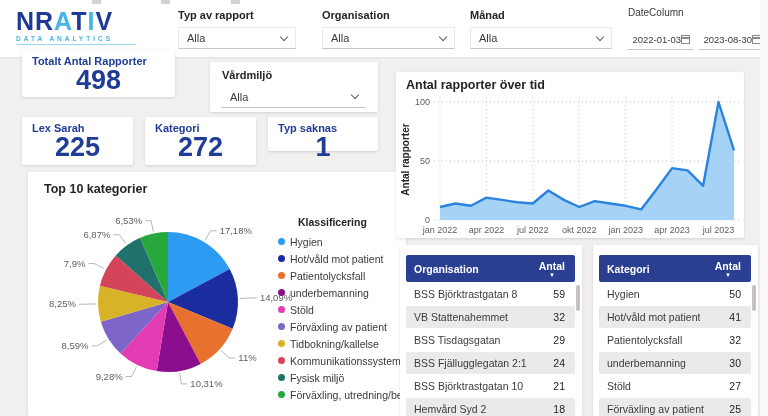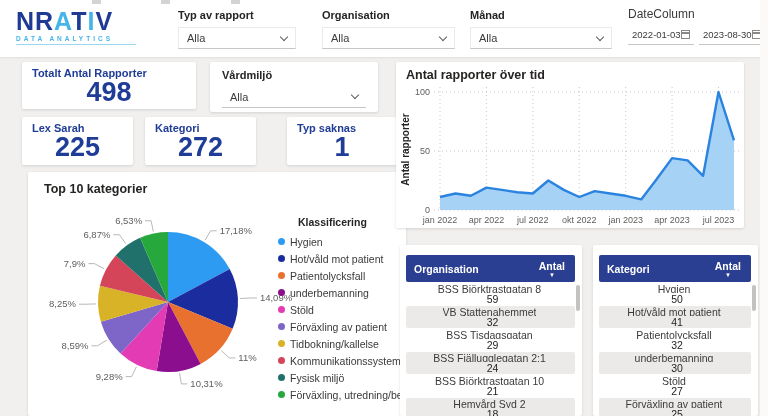--- a/index.html
+++ b/index.html
@@ -16,67 +16,67 @@
   .logo-text .lt { color:#45B5E8; }
   .logo-sub { font-size:6.5px; font-weight:700; letter-spacing:3px; color:#45B5E8;
               border-bottom:1px solid #9AD7F0; padding-bottom:2px; margin-top:0; }
   .hgroup { position:absolute; top:9px; }
   .hf-label { font-size:11px; font-weight:700; color:#252423; margin-bottom:6px; }
   .hf-field { height:22px; background:#fff; border:1px solid #ECEAE8; border-bottom:1px solid #C8C6C4;
               display:flex; align-items:center; justify-content:space-between; padding:0 8px;
               font-size:11px; color:#3B3A39; cursor:pointer; }
   .chev { width:6px; height:6px; border-right:1.4px solid #605E5C; border-bottom:1.4px solid #605E5C;
           transform:rotate(45deg); margin-top:-3px; flex:0 0 auto; }
-  .df-label { font-size:12px; color:#3B3A39; margin-bottom:4px; }
+  .df-label { font-size:10px; color:#3B3A39; margin-bottom:12px; }
   .date-row { display:flex; gap:5px; }
   .date-box { width:66px; height:20px; background:#fff; border-bottom:1px solid #C8C6C4;
-              display:flex; align-items:center; justify-content:space-between; padding:0 4px;
+              display:flex; align-items:center; justify-content:flex-end; padding:0 4px;
               font-size:9.5px; color:#3B3A39; cursor:pointer; }
   .cal { width:9px; height:9px; border:1px solid #8A8886; position:relative; flex:0 0 auto; }
   .cal:before { content:''; position:absolute; left:0; right:0; top:1px; height:2px; background:#8A8886; }
 
   
   .card { position:absolute; background:#fff; border-radius:2px; box-shadow:0 1px 3px rgba(0,0,0,.12); }
   .kpi-label { font-size:11px; font-weight:700; color:#1F3C96; padding:5px 0 0 10px; white-space:nowrap; }
   .kpi-value { font-size:27px; font-weight:700; color:#1F3C96; text-align:center; line-height:27px; }
   .card-title { font-size:12.5px; font-weight:700; color:#252423; }
 
-  #card-total { left:22px;  top:62px;  width:174px; height:47px; }
+  #card-total { left:22px;  top:50px;  width:153px; height:47px; }
   #card-vard  { left:210px; top:62px;  width:168px; height:50px; }
   #card-lex   { left:22px;  top:117px; width:111px; height:48px; }
   #card-avv   { left:145px; top:117px; width:111px; height:48px; }
-  #card-typ   { left:268px; top:117px; width:110px; height:48px;margin-left:19px; }
+  #card-typ   { left:268px; top:117px; width:110px; height:34px; }
   #card-vard .hf-label { margin:7px 0 5px 12px; }
   #card-vard .hf-field { margin:0 12px; border:none; border-bottom:1px solid #C8C6C4; }
 
   #card-pie  { left:28px;  top:172px; width:378px; height:244px; }
   #card-pie .card-title { position:absolute; left:16px; top:10px; }
   #pie-svg { position:absolute; left:0; top:0; }
   .legend { position:absolute; left:250px; top:44px; width:126px; }
   .legend-title { font-size:10.5px; font-weight:700; color:#252423; margin-bottom:5px;padding-left:20px; }
   .legend-item { display:flex; align-items:center; gap:5px; height:17px; font-size:10.5px;
                  color:#3B3A39; white-space:nowrap; overflow:hidden; cursor:pointer; }
   .dot { width:7px; height:7px; border-radius:50%; flex:0 0 auto; }
 
-  #card-area { left:396px; top:62px; width:348px; height:166px; }
+  #card-area { left:396px; top:72px; width:348px; height:166px; }
   #card-area .card-title { position:absolute; left:10px; top:6px; }
   .ylab { position:absolute; left:-31px; top:82px; width:80px; text-align:center;
           transform:rotate(-90deg); font-size:10px; font-weight:700; color:#252423; }
 
   #card-org { left:400px; top:245px; width:182px; height:171px; }
   #card-kat { left:593px; top:245px; width:165px; height:171px; }
   .tbl { position:absolute; left:6px; right:7px; top:10px; }
   .th { background:#2B3F92; color:#fff; height:27px; border-radius:2px; display:flex;
         justify-content:space-between; align-items:center; padding:0 10px 0 8px;
         font-size:10.5px; font-weight:700; cursor:pointer; }
   .antal-wrap { text-align:center; line-height:9px; margin-top:4px; }
   .sort { font-size:6px; display:block; }
   .trow { height:22px; display:flex; justify-content:space-between; align-items:center;
           padding:0 10px 0 8px; margin-top:1px; font-size:10.5px; color:#3B3A39;
-          border-radius:2px; cursor:pointer;flex-direction:column; }
+          border-radius:2px; cursor:pointer; }
   .trow.alt { background:#ECEAE8;text-align:center; }
   .tname { white-space:nowrap; overflow:hidden; }
   .tval { color:#252423; padding-left:6px; }
   .scroll-thumb { position:absolute; right:2px; top:40px; width:4px; height:26px;
                   background:#C4C1BF; border-radius:2px; cursor:grab; }
   .right-strip { position:absolute; left:760px; top:0; width:8px; height:416px; background:#FBFAF9; }
 </style>
 </head>
 <body>
 

